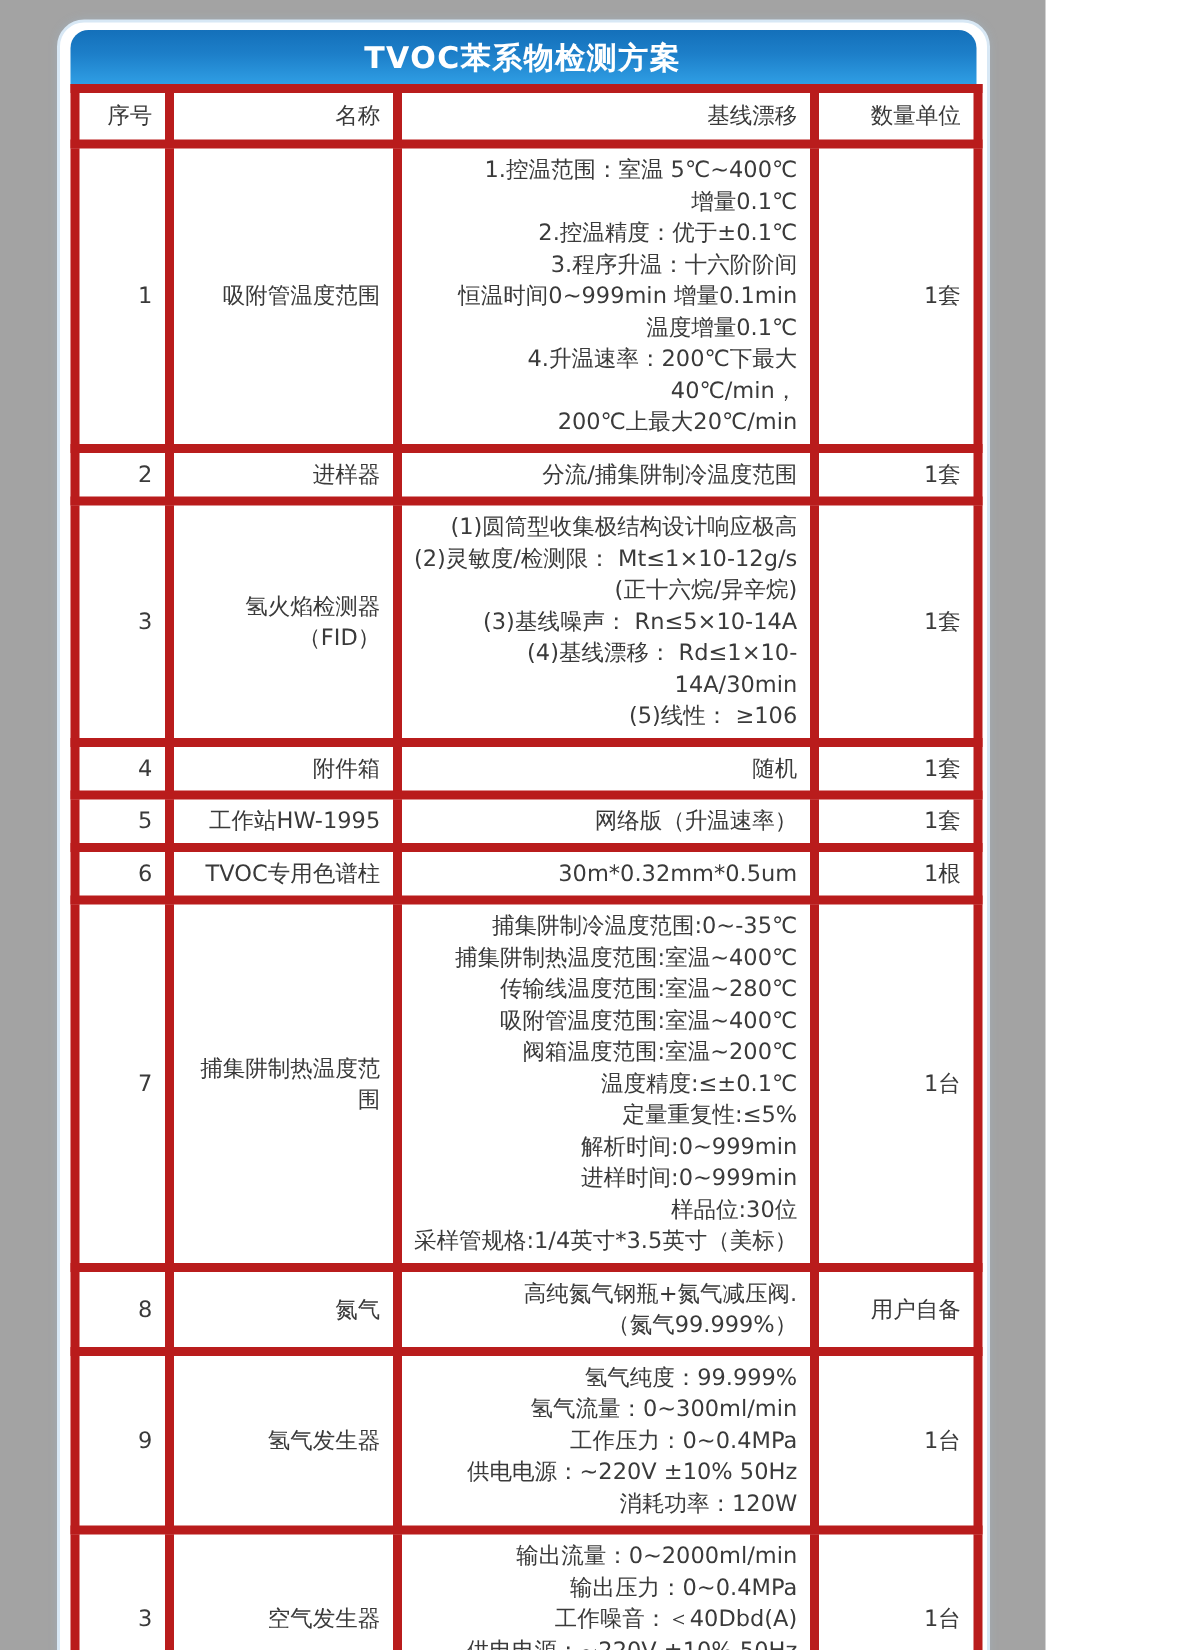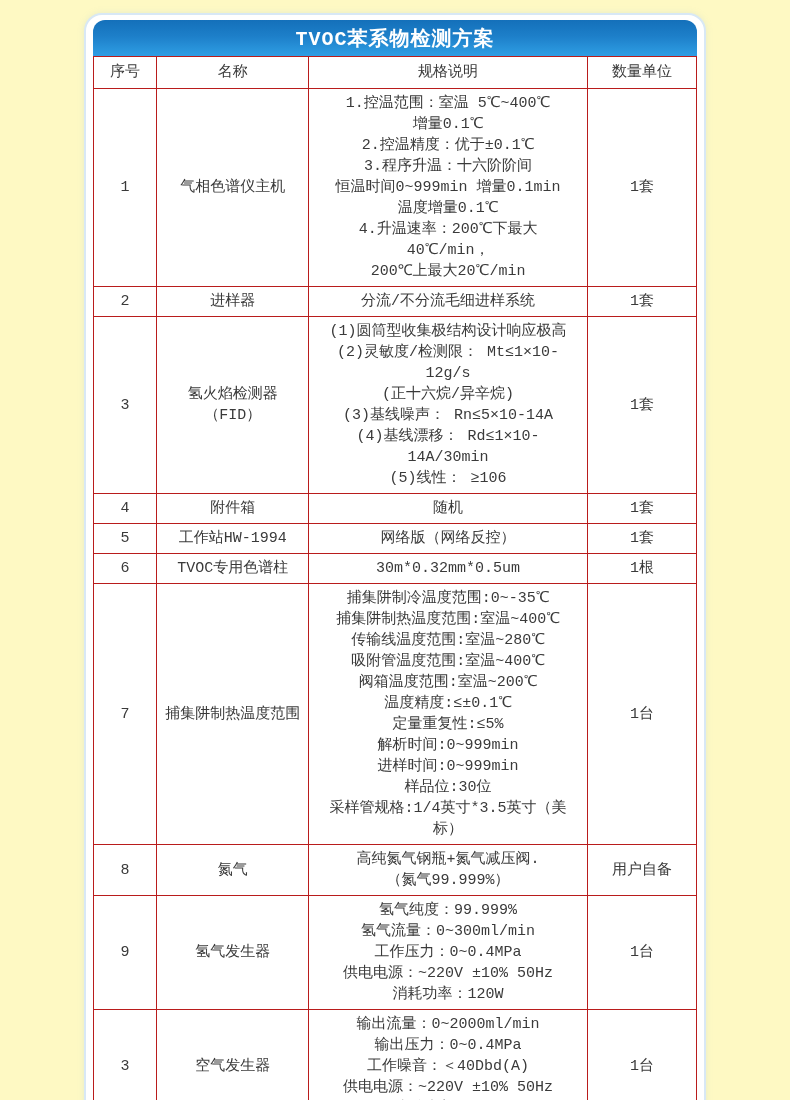--- a/index.html
+++ b/index.html
@@ -4,25 +4,24 @@
 <style>
   * { box-sizing: border-box; }
   html, body {
     margin: 0;
     padding: 0;
     background: #ffffff;
     font-family: "DejaVu Sans", "Liberation Sans", sans-serif;
     color: #3a3a3a;
   }
   .page {
-    width: 790px;
+    width: 697px;
     height: 1100px;
-    background: #fef9c3;
+    background: #a3a3a3;
     overflow: hidden;
-    font-family: Liberation Mono, monospace;
   }
   .card {
     width: 622px;
     margin: 13px auto 0;
     border: 2px solid #d8e8f5;
     border-radius: 18px;
     padding: 5px 7px 9px;
     background: #ffffff;
     box-shadow: 0 0 6px rgba(160, 200, 230, 0.25);
   }
@@ -40,27 +39,27 @@
     font-weight: bold;
     letter-spacing: 1px;
   }
   table.spec-table {
     width: 100%;
     border-collapse: collapse;
     table-layout: fixed;
   }
   .spec-table th,
   .spec-table td {
-    border: 1px solid #b91c1c;
+    border: 6px solid #b91c1c;
     font-size: 15px;
     line-height: 21px;
     padding: 4px 8px;
     vertical-align: middle;
     font-weight: normal;
-    text-align: center;
+    text-align: right;
     overflow: hidden;
   }
   .spec-table th {
     padding: 5px 8px;
   }
   .col-no   { width: 63px; }
   .col-name { width: 152px; }
   .col-spec { width: 278px; }
   .col-qty  { width: 109px; }
   .cell-no {
@@ -86,42 +85,42 @@
       <colgroup>
         <col class="col-no">
         <col class="col-name">
         <col class="col-spec">
         <col class="col-qty">
       </colgroup>
       <thead>
         <tr>
           <th>序号</th>
           <th>名称</th>
-          <th>规格说明</th>
+          <th>基线漂移</th>
           <th>数量单位</th>
         </tr>
       </thead>
       <tbody>
         <tr>
           <td class="cell-no">1</td>
-          <td class="cell-name">气相色谱仪主机</td>
+          <td class="cell-name">吸附管温度范围</td>
           <td class="cell-spec">1.控温范围：室温 5℃~400℃
 增量0.1℃
 2.控温精度：优于±0.1℃
 3.程序升温：十六阶阶间
 恒温时间0~999min 增量0.1min
 温度增量0.1℃
 4.升温速率：200℃下最大40℃/min，
 200℃上最大20℃/min</td>
           <td class="cell-qty">1套</td>
         </tr>
         <tr>
           <td class="cell-no">2</td>
           <td class="cell-name">进样器</td>
-          <td class="cell-spec">分流/不分流毛细进样系统</td>
+          <td class="cell-spec">分流/捕集阱制冷温度范围</td>
           <td class="cell-qty">1套</td>
         </tr>
         <tr>
           <td class="cell-no">3</td>
           <td class="cell-name">氢火焰检测器（FID）</td>
           <td class="cell-spec">(1)圆筒型收集极结构设计响应极高
 (2)灵敏度/检测限： Mt≤1×10-12g/s
 (正十六烷/异辛烷)
 (3)基线噪声： Rn≤5×10-14A
 (4)基线漂移： Rd≤1×10-14A/30min
@@ -129,22 +128,22 @@
           <td class="cell-qty">1套</td>
         </tr>
         <tr>
           <td class="cell-no">4</td>
           <td class="cell-name">附件箱</td>
           <td class="cell-spec">随机</td>
           <td class="cell-qty">1套</td>
         </tr>
         <tr>
           <td class="cell-no">5</td>
-          <td class="cell-name">工作站HW-1994</td>
-          <td class="cell-spec">网络版（网络反控）</td>
+          <td class="cell-name">工作站HW-1995</td>
+          <td class="cell-spec">网络版（升温速率）</td>
           <td class="cell-qty">1套</td>
         </tr>
         <tr>
           <td class="cell-no">6</td>
           <td class="cell-name">TVOC专用色谱柱</td>
           <td class="cell-spec">30m*0.32mm*0.5um</td>
           <td class="cell-qty">1根</td>
         </tr>
         <tr>
           <td class="cell-no">7</td>

